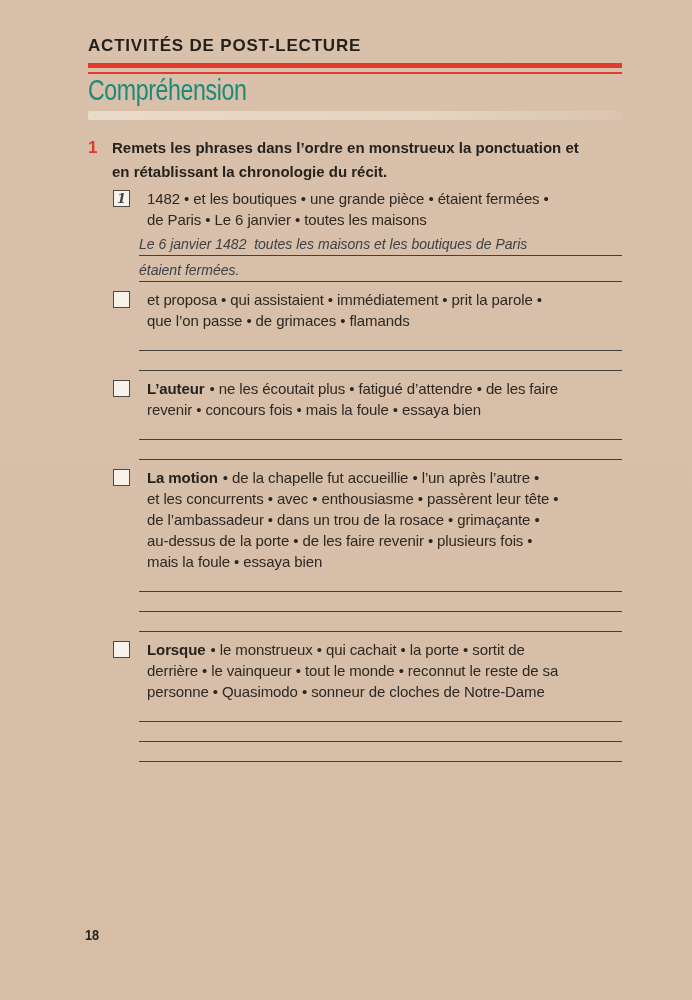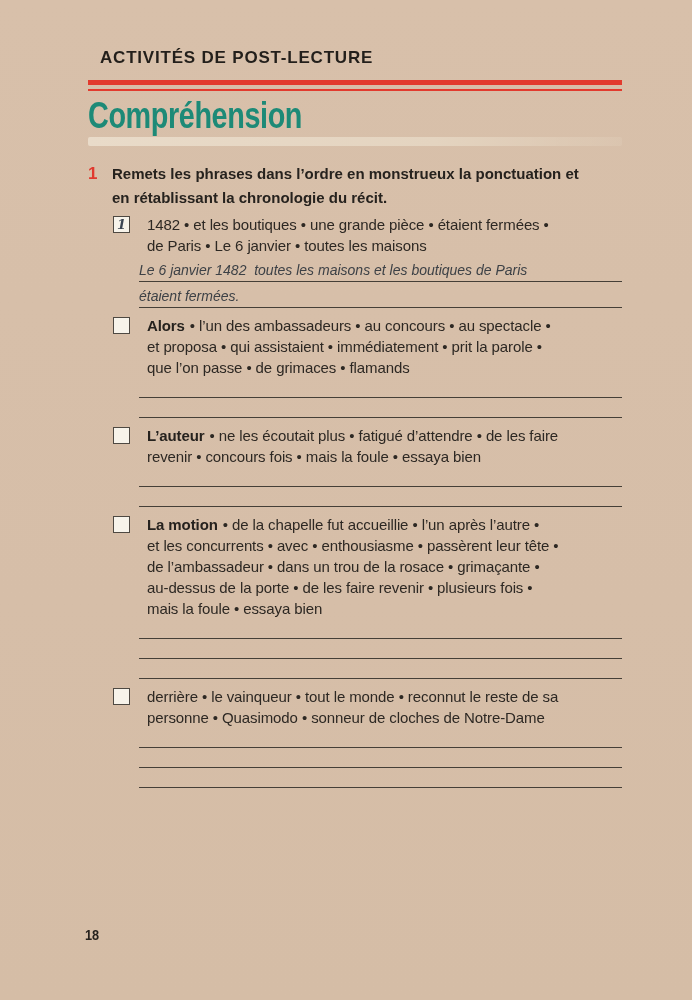--- a/index.html
+++ b/index.html
@@ -12,27 +12,27 @@
   }
   .page {
     position:relative;
     width:692px; height:1000px;
     padding:36px 70px 0 88px;
     box-sizing:border-box;
     background:linear-gradient(180deg,#d8c0aa 0%, #d6beA8 60%, #d5bda6 100%);
   }
   .h1 {
     font-size:17px; font-weight:bold; letter-spacing:.8px;
-    color:#231f1b; margin:12px;
+    color:#231f1b; margin:0;
   }
   .rule-thick { height:5px; background:#e23b2e; margin-top:7px; }
   .rule-thin  { height:2px; background:#e23b2e; margin-top:4px; }
   .h2 {
-    margin:11px 0 0; color:#1d8a77;
-    font-size:36px; font-weight:bold; line-height:28px;
+    margin:2px 0 0; color:#1d8a77;
+    font-size:29px; font-weight:normal; line-height:28px;
     letter-spacing:-.5px;
   }
   .h2 .cond { display:inline-block; transform:scaleX(.8); transform-origin:left center; }
   .hl-bar {
     height:9px; margin-top:7px;
     background:linear-gradient(90deg, #e9dbc9 0%, #e4d4c0 65%, rgba(228,212,192,.25) 100%);
     border-radius:2px;
   }
   .ex-head { display:flex; margin-top:16px; }
   .ex-num {
@@ -109,21 +109,20 @@
         <div class="answer written">Le 6 janvier 1482  toutes les maisons et les boutiques de Paris</div>
         <div class="answer written">étaient fermées.</div>
       </div>
     </div>
 
     <div class="item">
       <div class="checkbox">
           <span class="cbmark"></span>
         </div>
       <div class="item-body">
-        <div class="item-line"><span class="lead">Alors</span><span>• l’un des ambassadeurs • au concours • au spectacle •</span></div>
         <div class="item-line">et proposa • qui assistaient • immédiatement • prit la parole •</div>
         <div class="item-line">que l’on passe • de grimaces • flamands</div>
         <div class="answer"></div>
         <div class="answer"></div>
       </div>
     </div>
 
 
     <div class="item">
       <div class="checkbox">
@@ -151,20 +150,21 @@
         <div class="answer"></div>
         <div class="answer"></div>
       </div>
     </div>
 
     <div class="item">
       <div class="checkbox">
           <span class="cbmark"></span>
         </div>
       <div class="item-body">
+        <div class="item-line"><span class="lead">Lorsque</span><span>• le monstrueux • qui cachait • la porte • sortit de</span></div>
         <div class="item-line">derrière • le vainqueur • tout le monde • reconnut le reste de sa</div>
         <div class="item-line">personne • Quasimodo • sonneur de cloches de Notre-Dame</div>
         <div class="answer"></div>
         <div class="answer"></div>
         <div class="answer"></div>
       </div>
     </div>
 
   </div>
 

